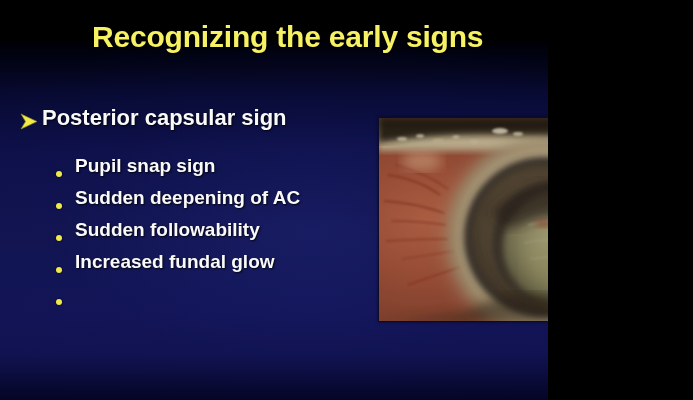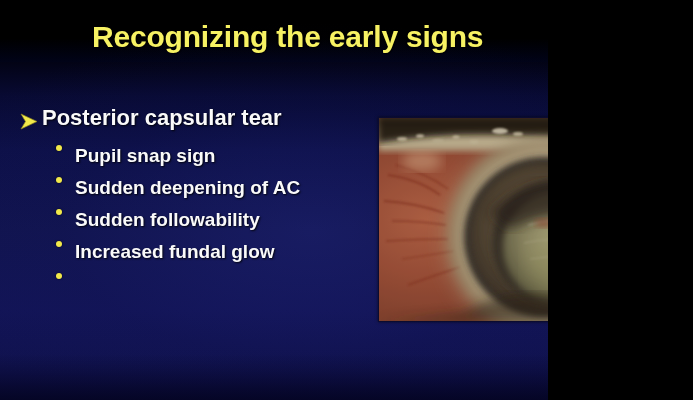--- a/index.html
+++ b/index.html
@@ -105,21 +105,21 @@
 
   .sublist {
     margin: 0;
     padding: 0;
     list-style: none;
     margin-left: 38px;
     margin-top: 5px;
   }
   .subitem {
     display: flex;
-    align-items: flex-start;
+    align-items: flex-end;
     height: 32px;
   }
   .dot {
     width: 6px;
     height: 6px;
     border-radius: 50%;
     background: #F2E94B;
     flex: 0 0 6px;
     margin-right: 13px;
     box-shadow: 0 0 2px rgba(0,0,0,0.7);
@@ -226,21 +226,21 @@
   <div class="bg-bottomfade"></div>
 
   <div class="title">Recognizing the early signs</div>
 
   <div class="bullets">
 
     <div class="bullet-main">
       <svg class="arrow-marker" viewBox="0 0 22 28">
         <path d="M3 6 L19 13.5 L3 21 L7.5 13.5 Z" fill="#F2E94B" stroke="#8f8620" stroke-width="0.7"></path>
       </svg>
-      <span class="bullet-main-text">Posterior capsular tear</span>
+      <span class="bullet-main-text">Posterior capsular sign</span>
     </div>
 
     <ul class="sublist">
       <li class="subitem">
         <span class="dot"></span>
         <span class="subitem-text">Pupil snap sign</span>
       </li>
       <li class="subitem">
         <span class="dot"></span>
         <span class="subitem-text">Sudden deepening of AC</span>

